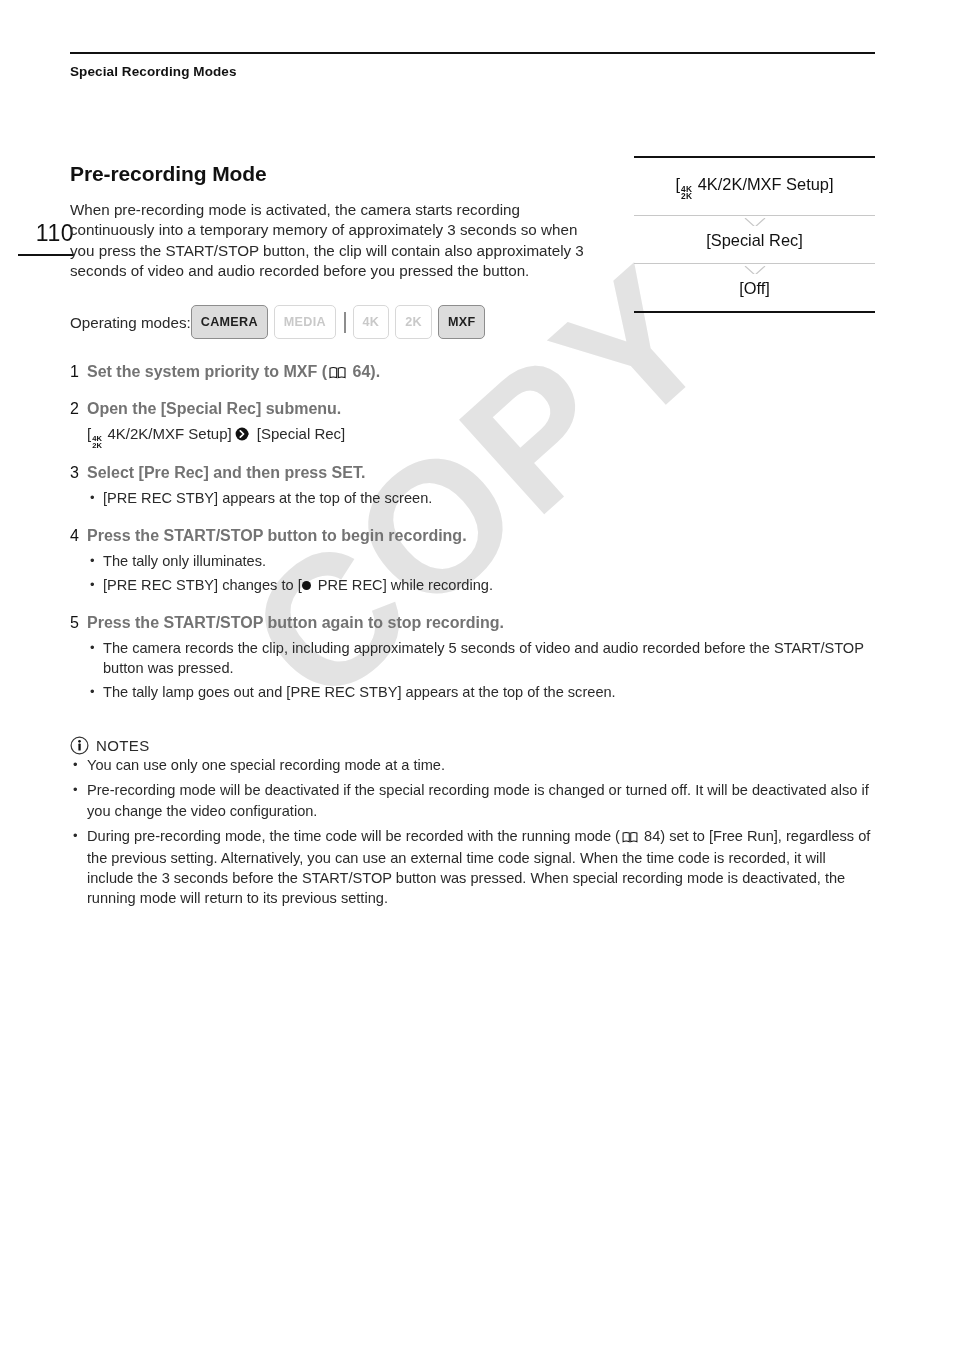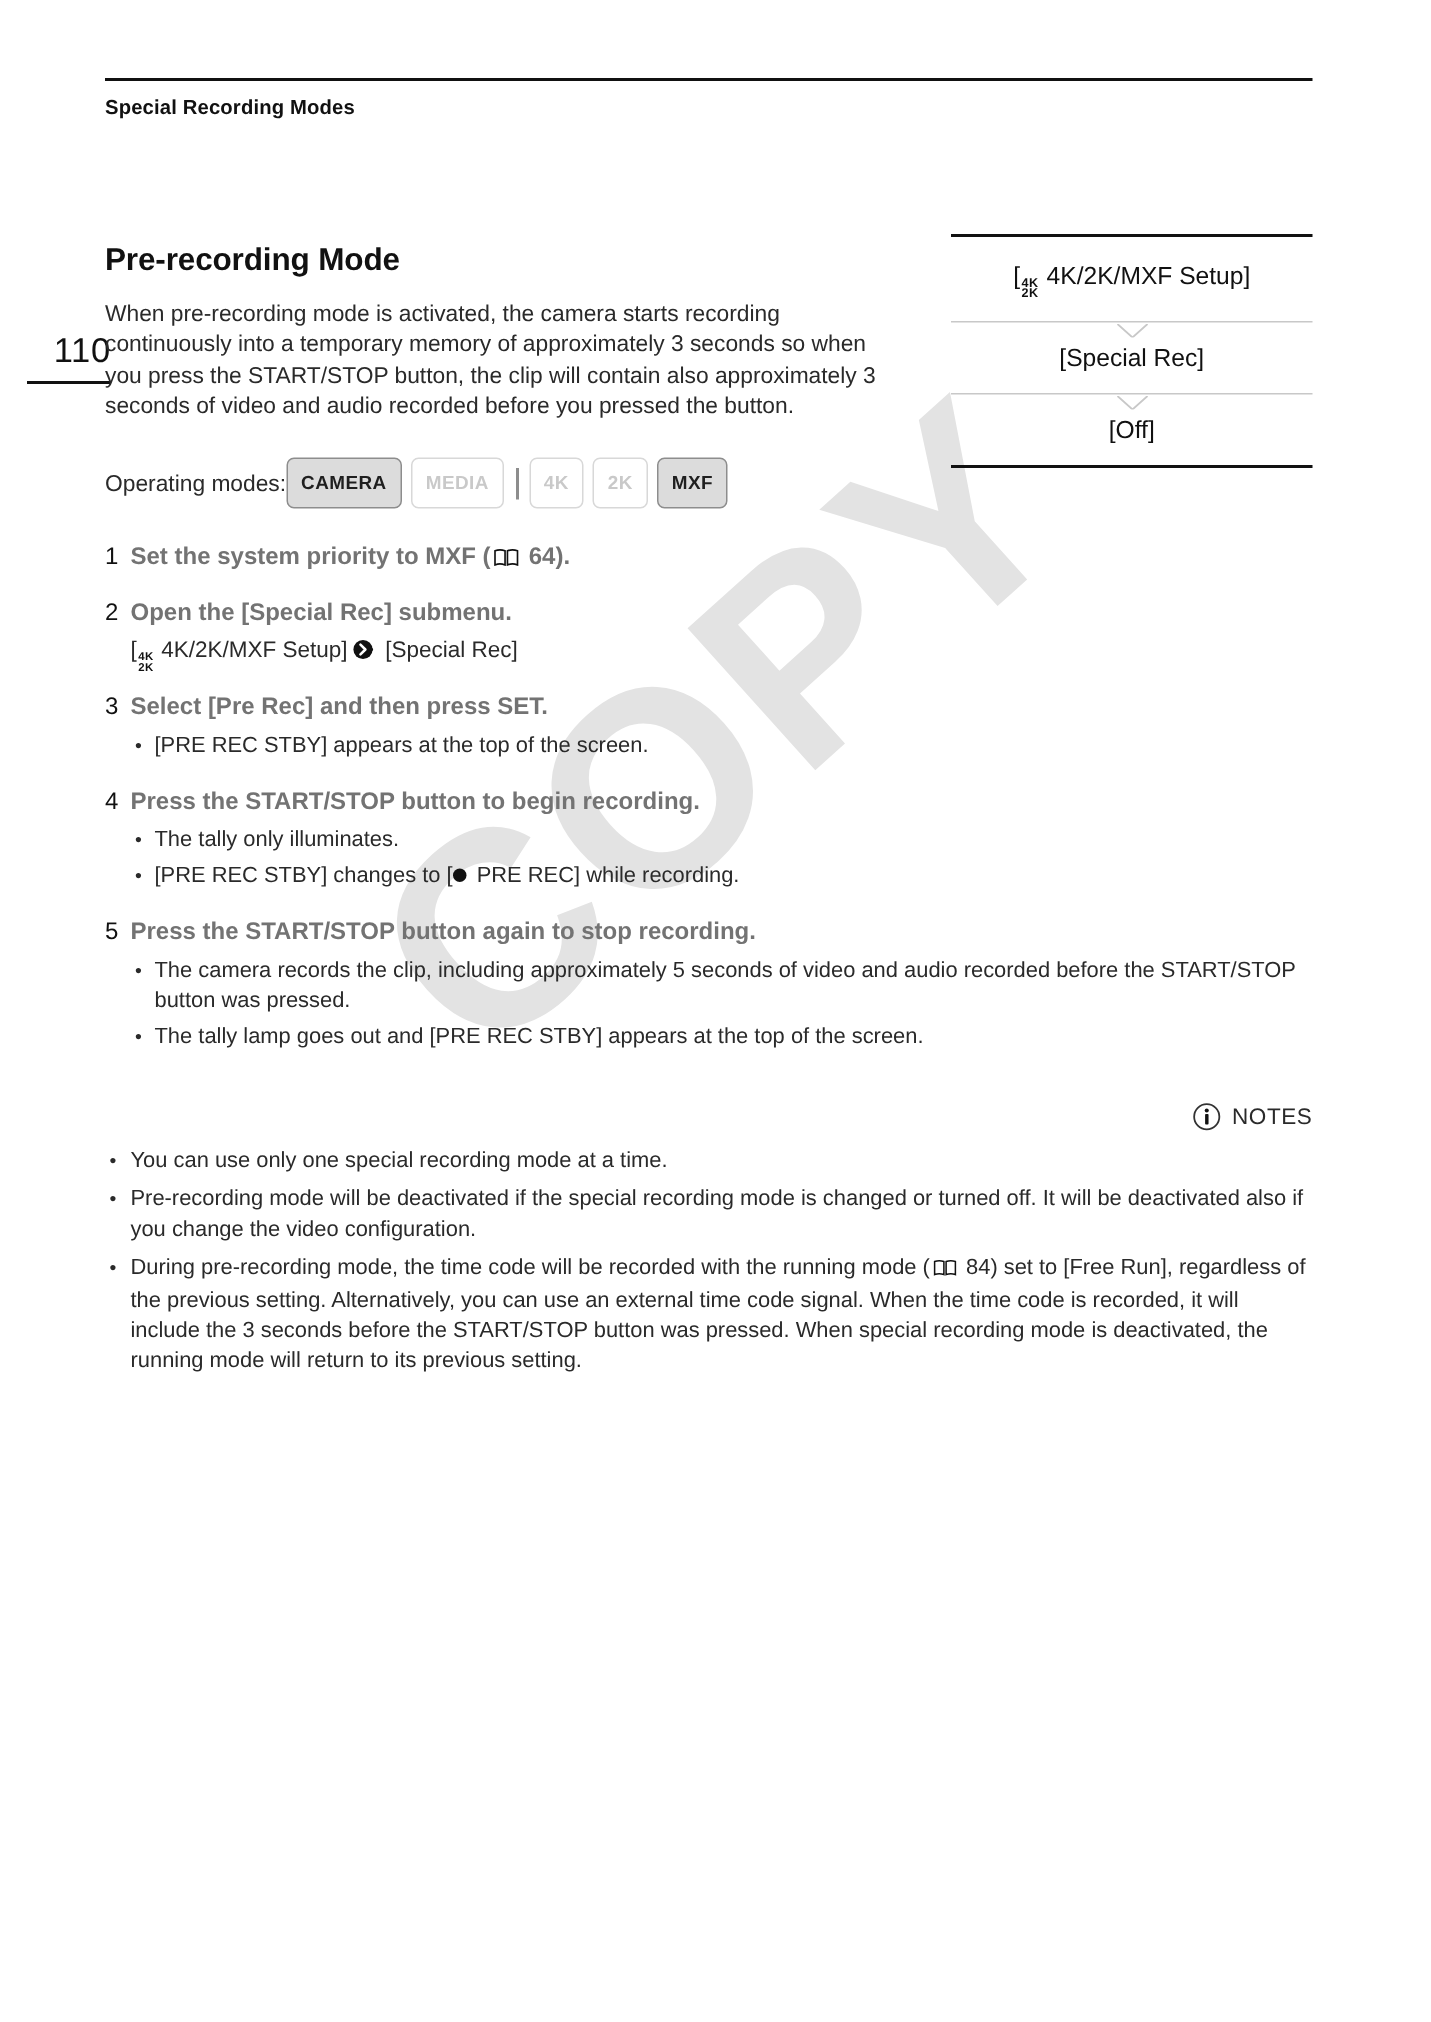--- a/index.html
+++ b/index.html
@@ -178,22 +178,21 @@
   }
   .bullet-text { flex: 1; }
   .step-gap { height: 11px; }
 
   
   #notes-block { margin-top: 30px; }
   #notes-head {
     display: flex;
     align-items: center;
     gap: 7px;
-    margin-bottom: 10px;
-    justify-content: flex-end;
+    margin-bottom: 0;
   }
   .info-icon {
     width: 19px; height: 19px;
     display: inline-block;
   }
   #notes-label {
     font-size: 15px;
     letter-spacing: 0.4px;
     color: #2a2a2a;
   }

